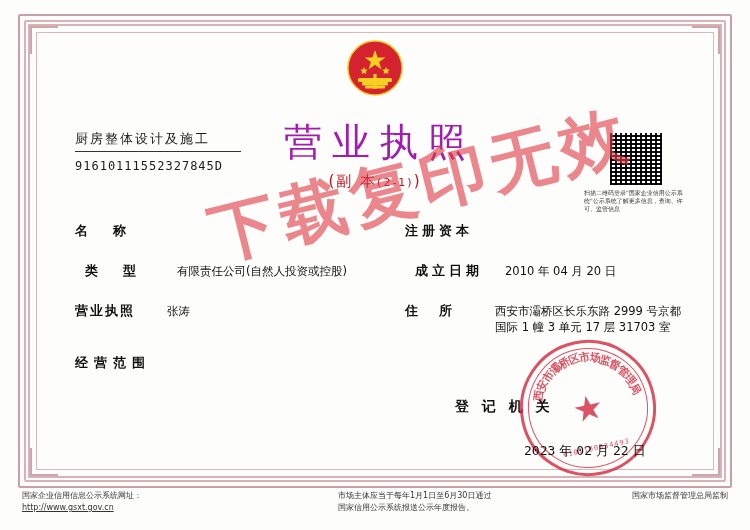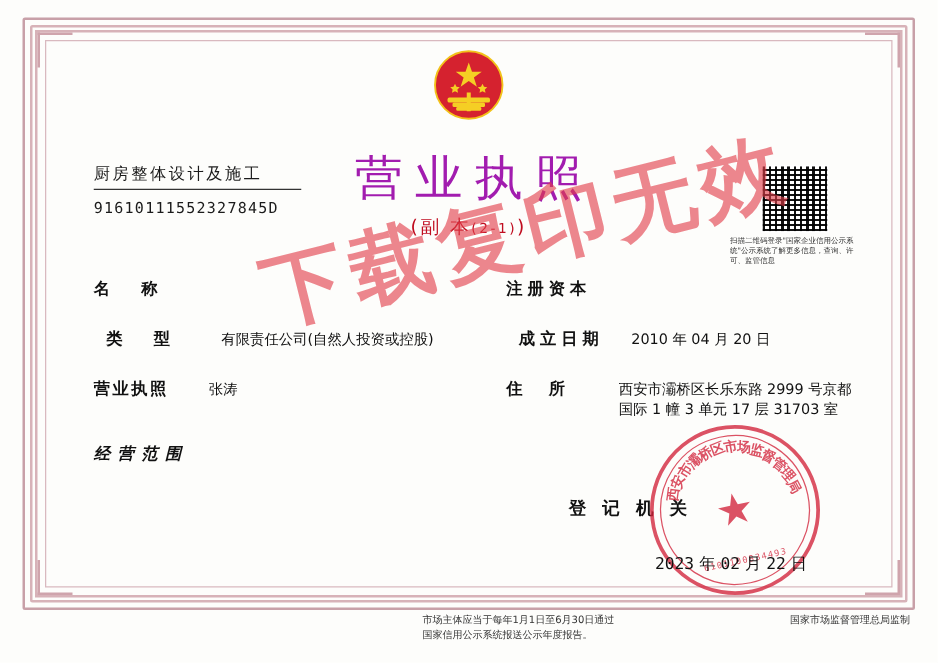--- a/index.html
+++ b/index.html
@@ -408,21 +408,21 @@
       <div class="val-r">2010 年 04 月 20 日</div>
     </div>
 
     <div class="row" style="margin-top:14px;">
       <div class="lbl" style="letter-spacing:2px;">营业执照</div>
       <div class="val">张涛</div>
       <div class="lbl-r">住　所</div>
       <div class="val-r">西安市灞桥区长乐东路 2999 号京都国际 1 幢 3 单元 17 层 31703 室</div>
     </div>
 
-    <div class="row" style="margin-top:26px; min-height:110px;font-style:italic;">
+    <div class="row" style="margin-top:26px; min-height:110px;">
       <div class="lbl">经营范围</div>
     </div>
 
   </div>
 
   <div class="registry">登 记 机 关</div>
 
   <div class="seal">
     <div class="seal-inner"></div>
     <div class="seal-star">★</div>
@@ -444,20 +444,24 @@
     <div class="seal-sub">6101100834493</div>
   </div>
 
   <div class="date-line">
     <span class="num">2023</span><span>年</span><span class="num">02</span><span>月</span><span class="num">22</span><span>日</span>
   </div>
 
   <div class="watermark">下载复印无效</div>
 
   <div class="footer">
+    <div class="footer-left">
+      <div>国家企业信用信息公示系统网址：</div>
+      <div class="footer-url">http://www.gsxt.gov.cn</div>
+    </div>
     <div class="footer-center">
       <div>市场主体应当于每年1月1日至6月30日通过</div>
       <div>国家信用公示系统报送公示年度报告。</div>
     </div>
     <div class="footer-right">
       <div>国家市场监督管理总局监制</div>
     </div>
   </div>
 
 </div>

